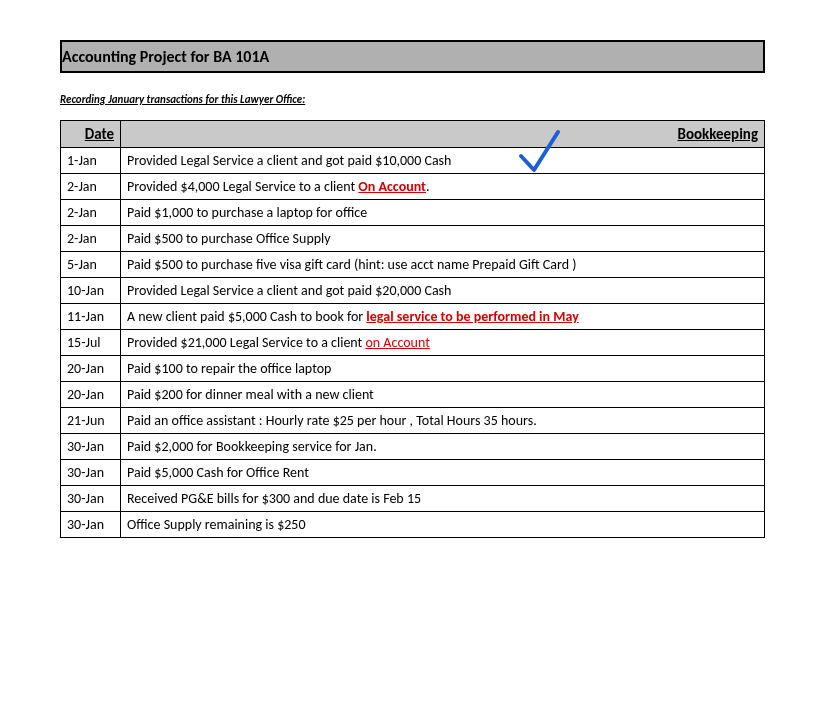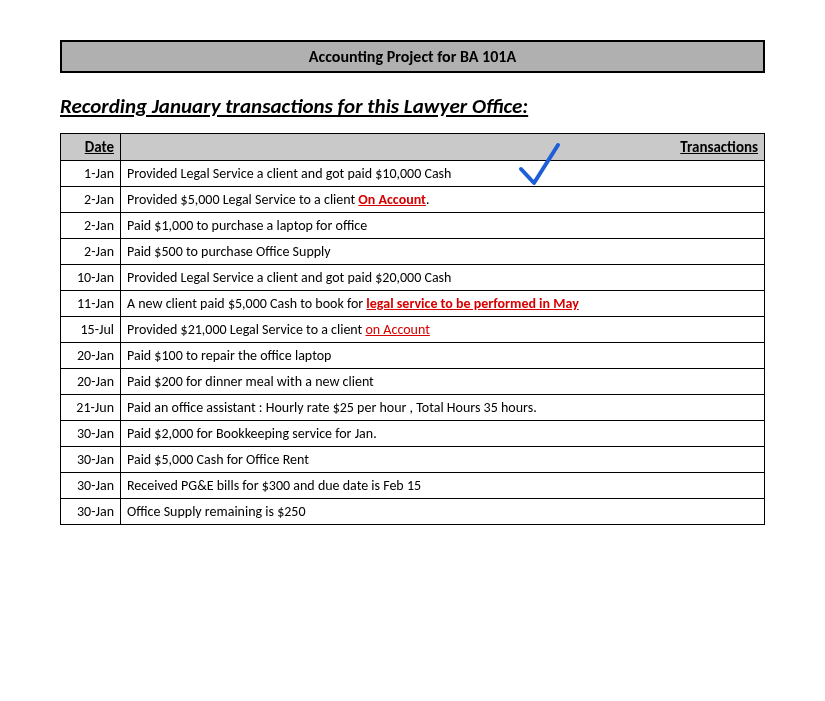--- a/index.html
+++ b/index.html
@@ -7,31 +7,31 @@
       margin: 0;
       padding: 40px 60px;
       font-family: Calibri, Arial, sans-serif;
       background: #ffffff;
       color: #000000;
       width: 825px;
     }
     .title-bar {
       border: 2px solid #000;
       background: #b0b0b0;
-      text-align: center;
+      text-align: left;
       font-weight: bold;
       font-size: 16px;
       padding: 5px 0;
       margin-bottom: 20px;
     }
     .subtitle {
       font-weight: bold;
       font-style: italic;
       text-decoration: underline;
-      font-size: 21px;
+      font-size: 11px;
       margin-bottom: 14px;
     }
     table.tx {
       border-collapse: collapse;
       width: 100%;
     }
     table.tx th, table.tx td {
       border: 1px solid #000;
       padding: 4px 6px;
       font-size: 14px;
@@ -42,21 +42,21 @@
     table.tx th {
       background: #c9c9c9;
       font-weight: bold;
       text-align: right;
       font-size: 15px;
       text-decoration: underline;
     }
     table.tx th.date-col, table.tx td.date-col {
       width: 60px;
     }
-    table.tx td.date-col { text-align: right; }
+    table.tx td.date-col { text-align: left; }
     .onacct {
       color: #d60000;
       font-weight: bold;
       text-decoration: underline;
     }
     .redu {
       color: #d60000;
       text-decoration: underline;
     }
     .tx-cell { position: relative; }
@@ -73,41 +73,45 @@
 <body>
 
 <div class="title-bar">Accounting Project for BA 101A</div>
 
 <div class="subtitle">Recording January  transactions for this Lawyer Office:</div>
 
 <table class="tx">
   <thead>
     <tr>
       <th class="date-col">Date</th>
-      <th>Transactions</th>
+      <th>Bookkeeping</th>
     </tr>
   </thead>
   <tbody id="tx-body">
       <tr>
         <td class="date-col">1-Jan</td>
         <td class="tx-cell"><span>Provided Legal Service a client and got paid $10,000 Cash</span><svg class="checkmark" viewBox="0 0 50 54">
             <path d="M5 28 L18 42 L42 4" stroke="#1e5fd8" stroke-width="4" fill="none" stroke-linecap="round" stroke-linejoin="round"></path>
           </svg></td>
       </tr>
       <tr>
         <td class="date-col">2-Jan</td>
-        <td class="tx-cell"><span>Provided $5,000 Legal Service to a client </span><span class="onacct">On Account</span><span>.</span></td>
+        <td class="tx-cell"><span>Provided $4,000 Legal Service to a client </span><span class="onacct">On Account</span><span>.</span></td>
       </tr>
       <tr>
         <td class="date-col">2-Jan</td>
         <td class="tx-cell"><span>Paid $1,000 to purchase a laptop for office</span></td>
       </tr>
       <tr>
         <td class="date-col">2-Jan</td>
         <td class="tx-cell"><span>Paid $500 to purchase Office Supply</span></td>
+      </tr>
+      <tr>
+        <td class="date-col">5-Jan</td>
+        <td class="tx-cell"><span>Paid $500 to purchase five visa gift card (hint: use acct name Prepaid Gift Card )</span></td>
       </tr>
       <tr>
         <td class="date-col">10-Jan</td>
         <td class="tx-cell"><span>Provided Legal Service a client and got paid $20,000 Cash</span></td>
       </tr>
       <tr>
         <td class="date-col">11-Jan</td>
         <td class="tx-cell"><span>A new client paid $5,000 Cash to book for </span><span class="onacct">legal service to be performed in May</span></td>
       </tr>
       <tr>

